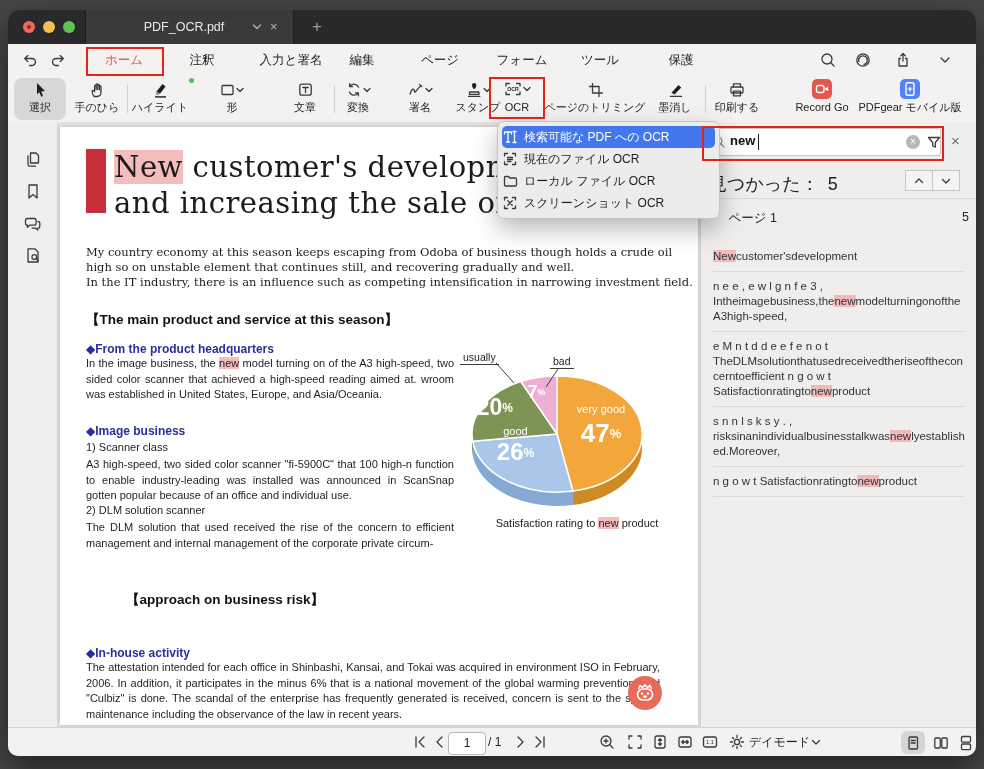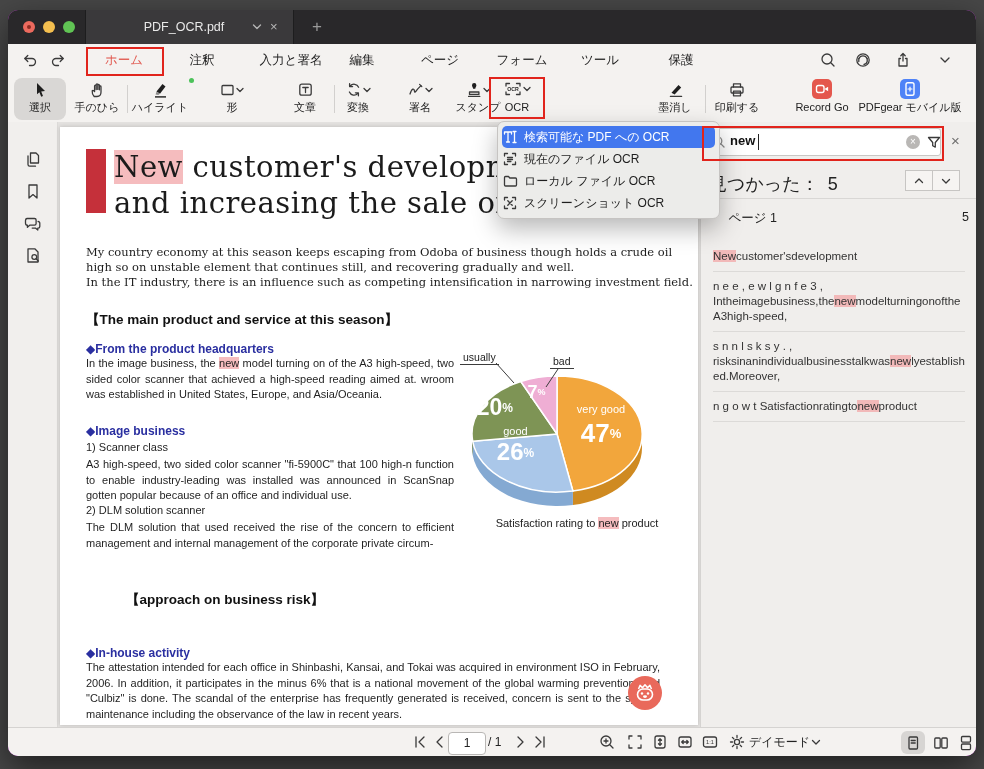--- a/index.html
+++ b/index.html
@@ -240,20 +240,28 @@
       </div>
       <div class="tool" style="left:509px;width:46px;">
         <div class="ticon">
             <svg class="ic" width="28" height="18" viewBox="0 0 28 18">
               <path class="stroke" d="M3 6 V3.5 H6.5 M13.5 3.5 H17 V6 M17 12 V14.5 H13.5 M6.5 14.5 H3 V12"></path>
               <text x="10" y="11.3" font-size="5.2" font-weight="bold" text-anchor="middle" fill="#1f1f1f">OCR</text>
               <path class="stroke" d="M21 7.5 L24 10.5 L27 7.5"></path>
             </svg>
           </div>
         <div class="tlabel">OCR</div>
+      </div>
+      <div class="tool" style="left:587px;width:110px;">
+        <div class="ticon">
+            <svg class="ic" width="17" height="17" viewBox="0 0 17 17">
+              <path class="stroke" d="M5.5 2.5 V12 H15.5 M2.5 5.5 H12 V15.5"></path>
+            </svg>
+          </div>
+        <div class="tlabel">ページのトリミング</div>
       </div>
       <div class="tool" style="left:667px;width:54px;">
         <div class="ticon">
             <svg class="ic" width="17" height="17" viewBox="0 0 17 17">
               <path d="M4.5 11.8 L11.5 4 L14.2 6.4 L7.6 13.6 Z" fill="#1f1f1f"></path>
               <path class="stroke" d="M3.4 15.4 H14.6"></path>
             </svg>
           </div>
         <div class="tlabel">墨消し</div>
       </div>
@@ -396,20 +404,21 @@
       <div class="group-row">
         <svg class="ic" width="10" height="10" viewBox="0 0 10 10" style="display:inline-block;vertical-align:1px;">
             <path class="stroke" d="M2 3.5 L5 6.5 L8 3.5"></path>
           </svg>
         <span style="margin-left:6px;">ページ 1</span>
         <span class="group-count">5</span>
       </div>
       <div class="results">
         <div class="result"><span class="hl">New</span><span>customer'sdevelopment</span></div>
         <div class="result"><span>n e e , e w l g n f e 3 ,</span><br><span>Intheimagebusiness,the</span><span class="hl">new</span><span>modelturningonoftheA3high-speed,</span></div>
+        <div class="result"><span>e M n t d d e e f e n o t</span><br><span>TheDLMsolutionthatusedreceivedtheriseoftheconcerntoefficient n g o w t</span><br><span>Satisfactionratingto</span><span class="hl">new</span><span>product</span></div>
         <div class="result"><span>s n n l s k s y . ,</span><br><span>risksinanindividualbusinesstalkwas</span><span class="hl">new</span><span>lyestablished.Moreover,</span></div>
         <div class="result"><span>n g o w t Satisfactionratingto</span><span class="hl">new</span><span>product</span></div>
       </div>
     </div>
 
     <div class="dropdown">
       <div class="dd-item selected">
         <span class="ddic">
             <svg class="ic" width="16" height="16" viewBox="0 0 16 16">
               <path class="stroke" d="M2.5 5 V3 h7 v2 M6 3 v10 M4.5 13 h3"></path>

